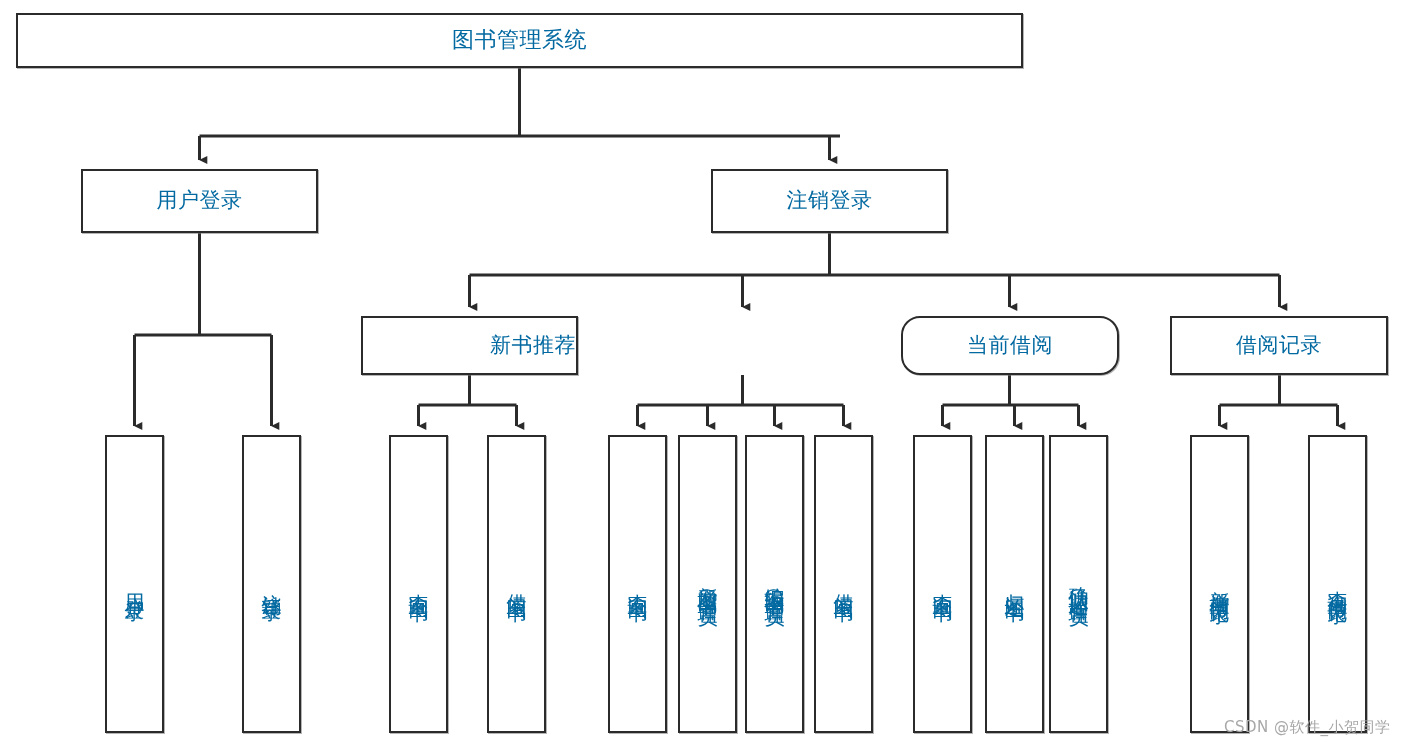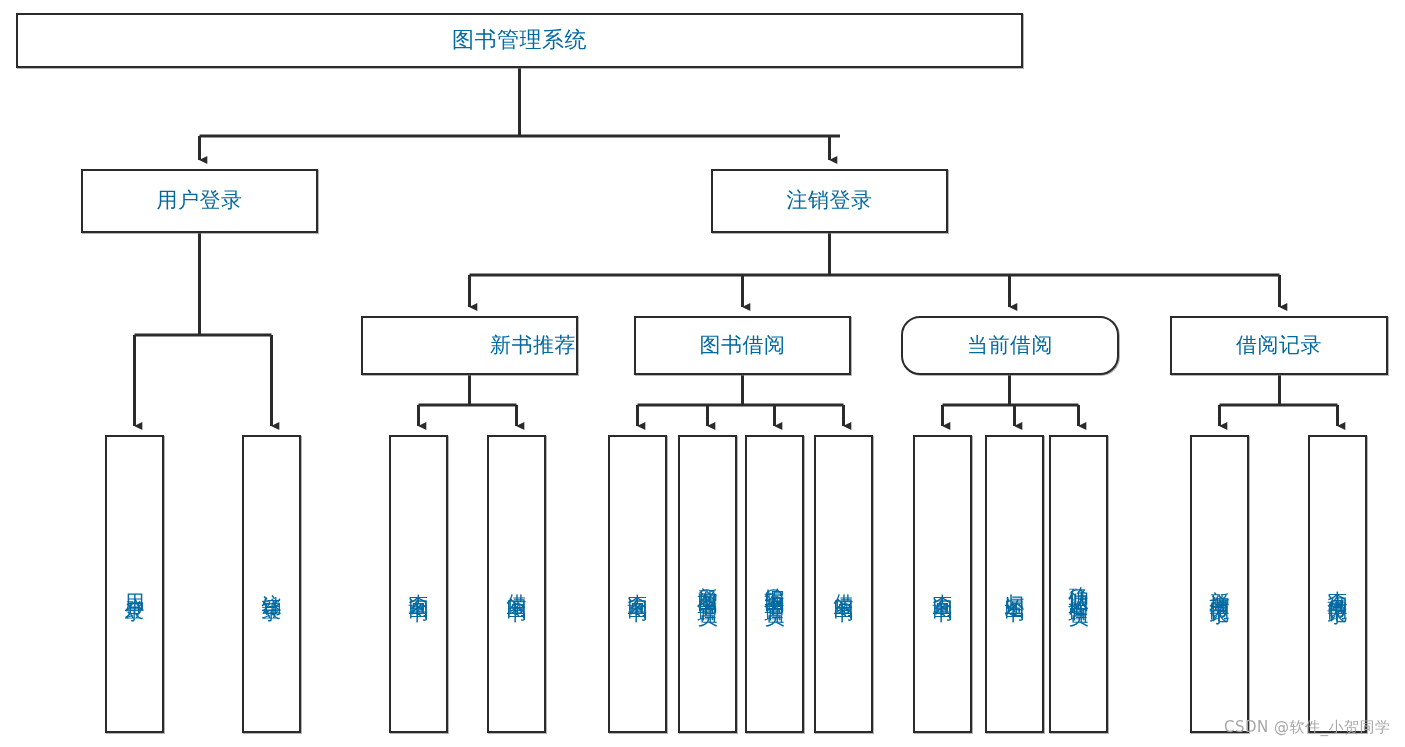--- a/index.html
+++ b/index.html
@@ -133,23 +133,20 @@
   <div class="node horiz" style="left: 81px; top: 169px; width: 237px; height: 64px;">
     <span>用户登录</span>
   </div>
   <div class="node horiz" style="left: 711px; top: 169px; width: 237px; height: 64px;">
     <span>注销登录</span>
   </div>
 
   <div class="node horiz" style="left: 361px; top: 316px; width: 217px; height: 59px; justify-content: flex-end;">
     <span>新书推荐</span>
   </div>
-  <div class="node horiz" style="left: 634px; top: 316px; width: 217px; height: 59px;">
-    <span>图书借阅</span>
-  </div>
   <div class="node horiz" style="left: 901px; top: 316px; width: 218px; height: 59px; border-radius: 19px;">
     <span>当前借阅</span>
   </div>
   <div class="node horiz" style="left: 1170px; top: 316px; width: 218px; height: 59px;">
     <span>借阅记录</span>
   </div>
 
   <div class="node vert" style="left: 105px; top: 435px; width: 59px; height: 298px;">
     <span class="vtext">用户登录</span>
   </div>

